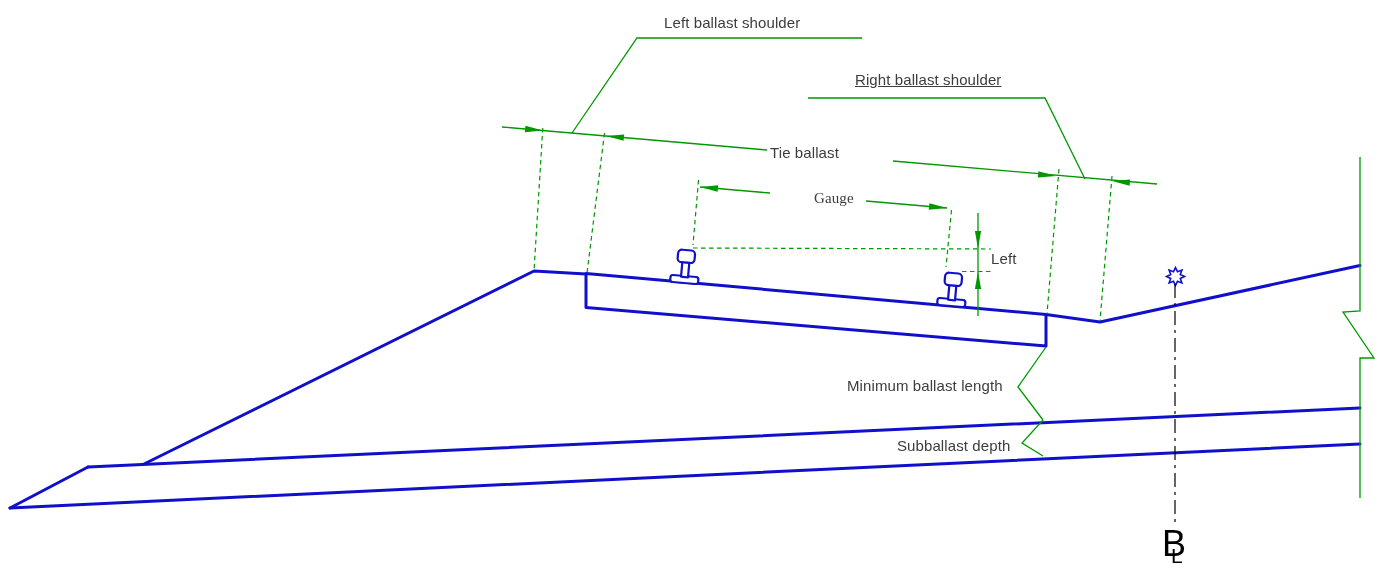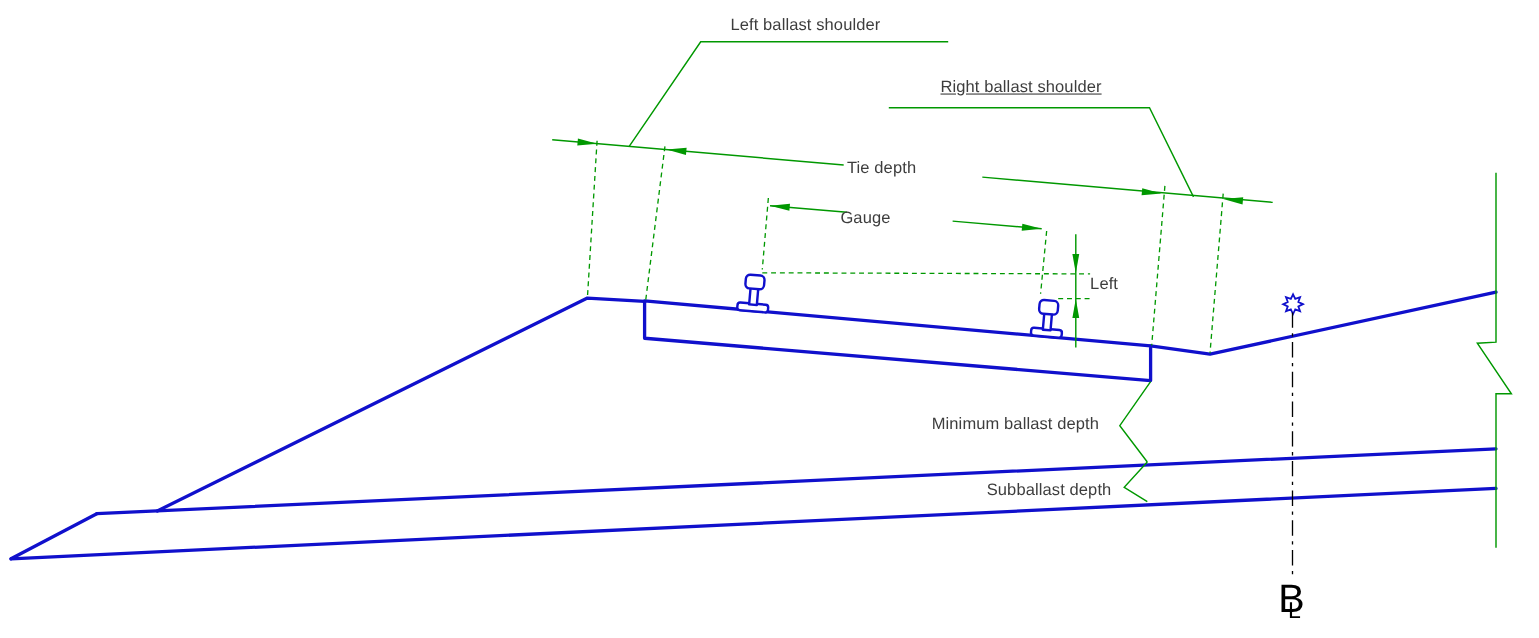--- a/index.html
+++ b/index.html
@@ -104,24 +104,24 @@
       <path class="grn" d="M1043,420 L1022,443 L1043,456"></path>
     </g>
 
     <path class="grn" d="M1360,157 L1360,311 L1343,312 L1374,358 L1360,358 L1360,498"></path>
 
     <path class="cline" d="M1175,284 L1175,522"></path>
   </svg>
 
   <div class="lbl" style="left:664px;top:14px;">Left ballast shoulder</div>
   <div class="lbl" style="left:855px;top:71px;text-decoration:underline;">Right ballast shoulder</div>
-  <div class="lbl" style="left:770px;top:144px;">Tie depth</div>
-  <div class="lbl" style="left:764px;top:190px;">Gauge</div>
+  <div class="lbl" style="left:770px;top:144px;">Tie ballast</div>
+  <div class="lbl" style="left:814px;top:190px;font-family:Liberation Serif, serif;">Gauge</div>
   <div class="lbl" style="left:991px;top:250px;">Left</div>
-  <div class="lbl" style="left:847px;top:377px;">Minimum ballast depth</div>
+  <div class="lbl" style="left:847px;top:377px;">Minimum ballast length</div>
   <div class="lbl" style="left:897px;top:437px;">Subballast depth</div>
 
   <div>
     <div class="bl-letter bl-b" style="left:1162px;top:526px;">B</div>
     <div class="bl-letter bl-l" style="left:1171px;top:545px;">L</div>
   </div>
 
 </div>
 
 </body></html>

